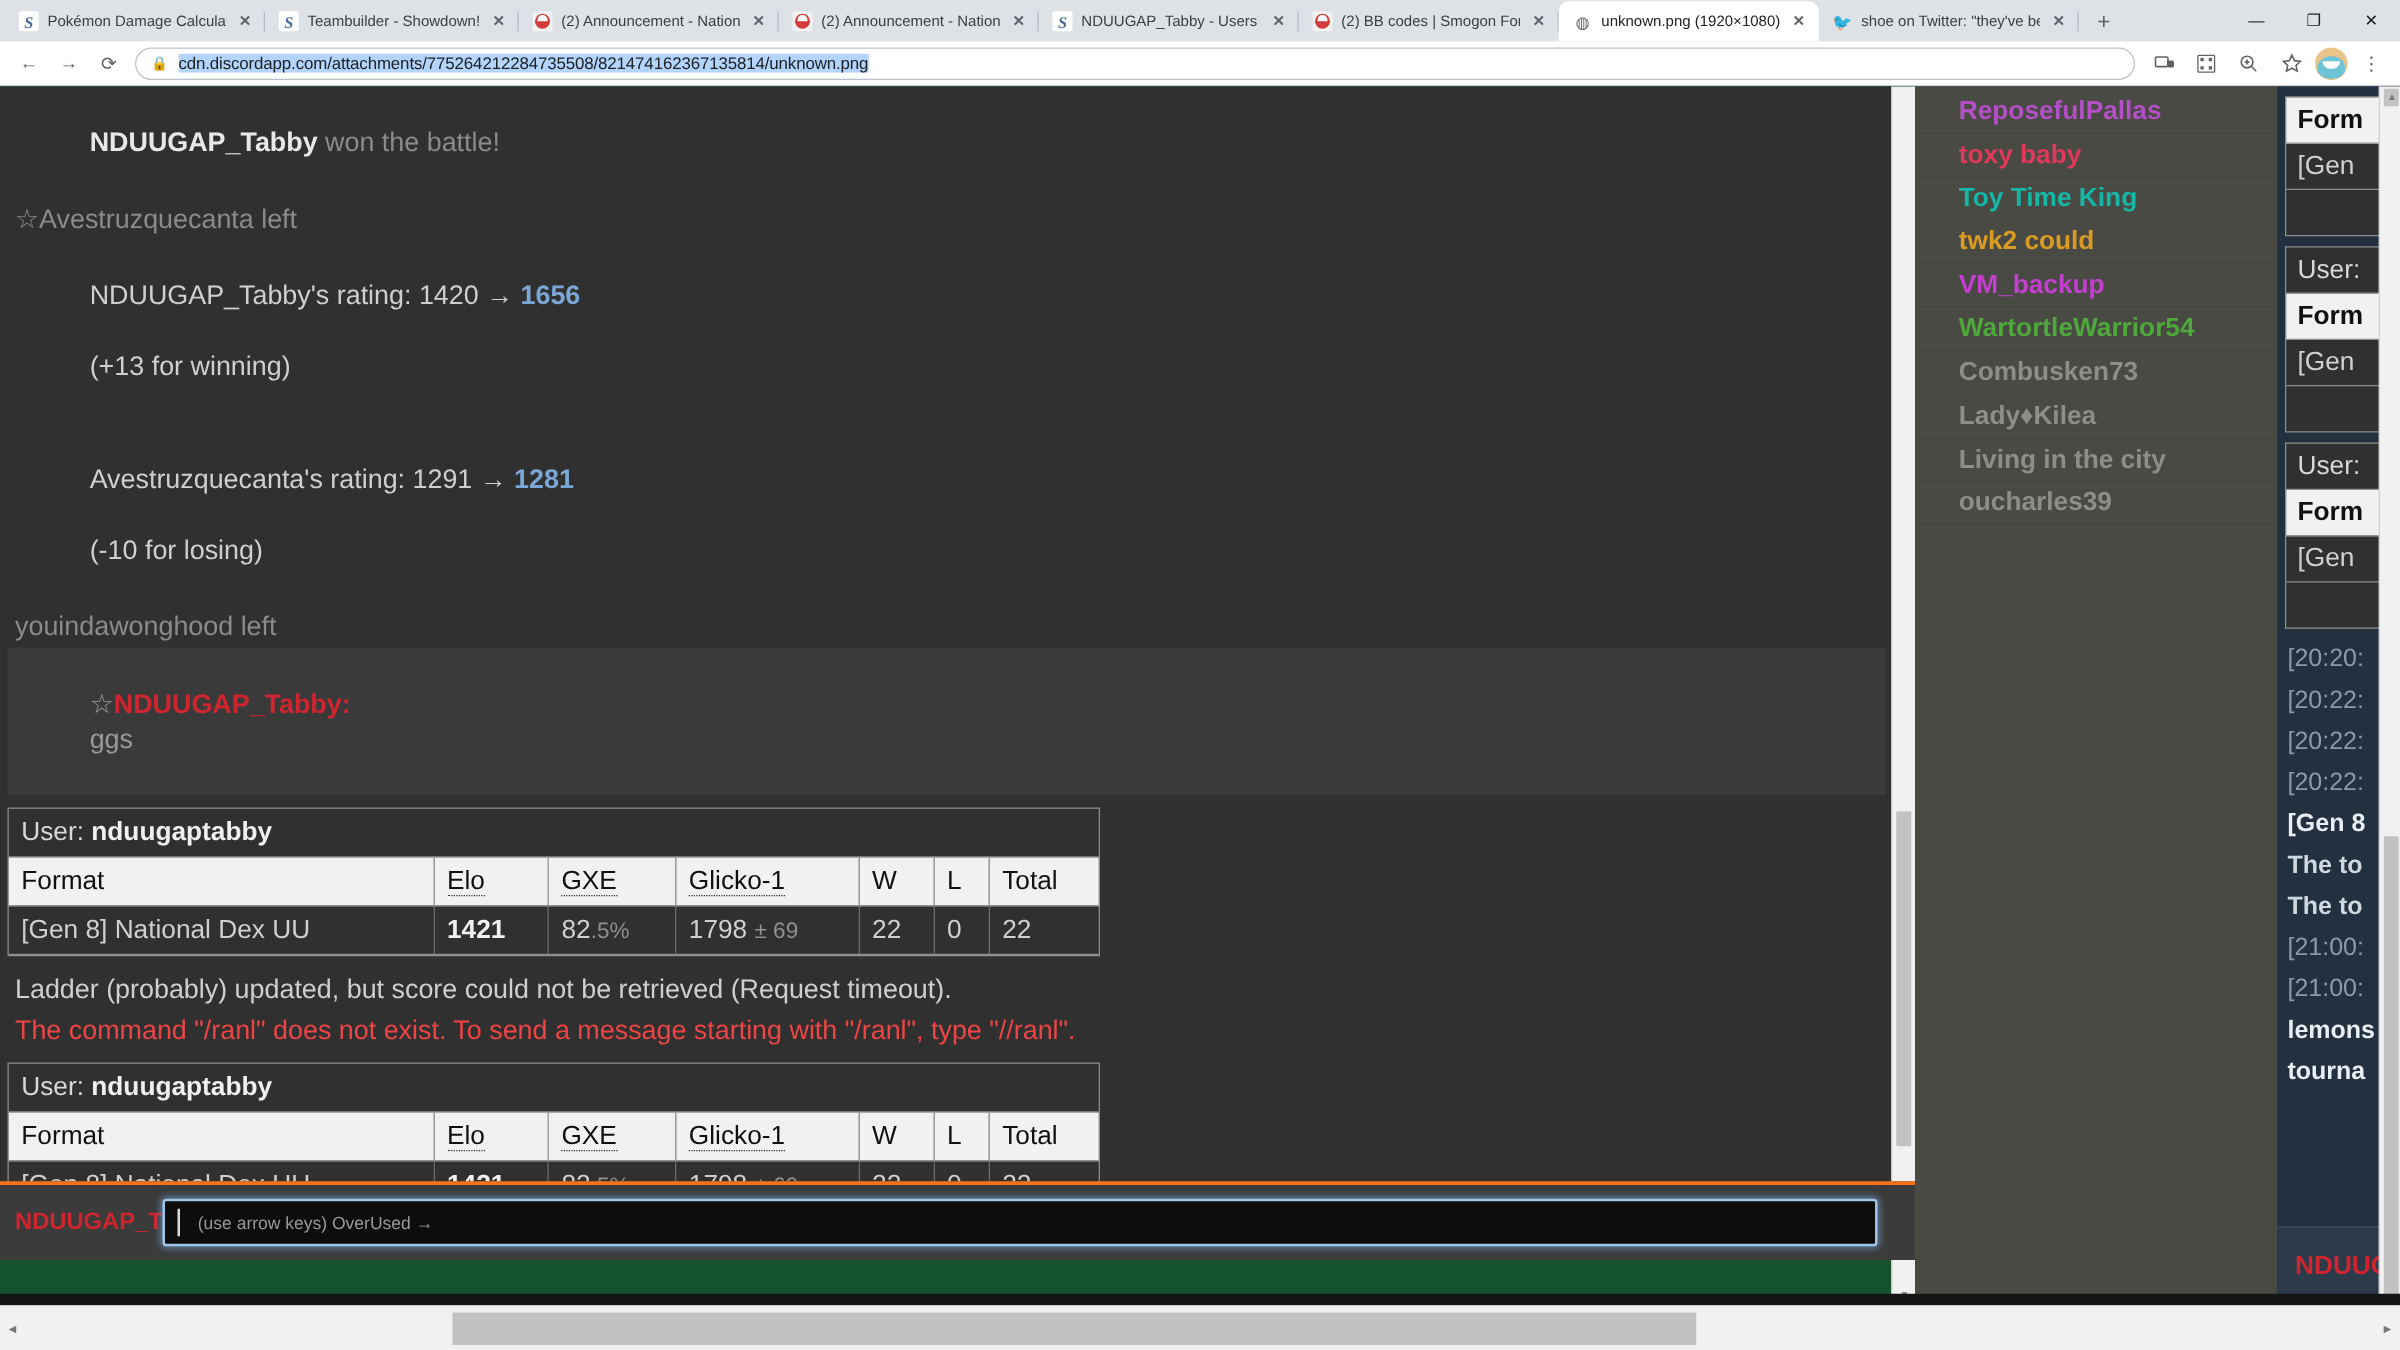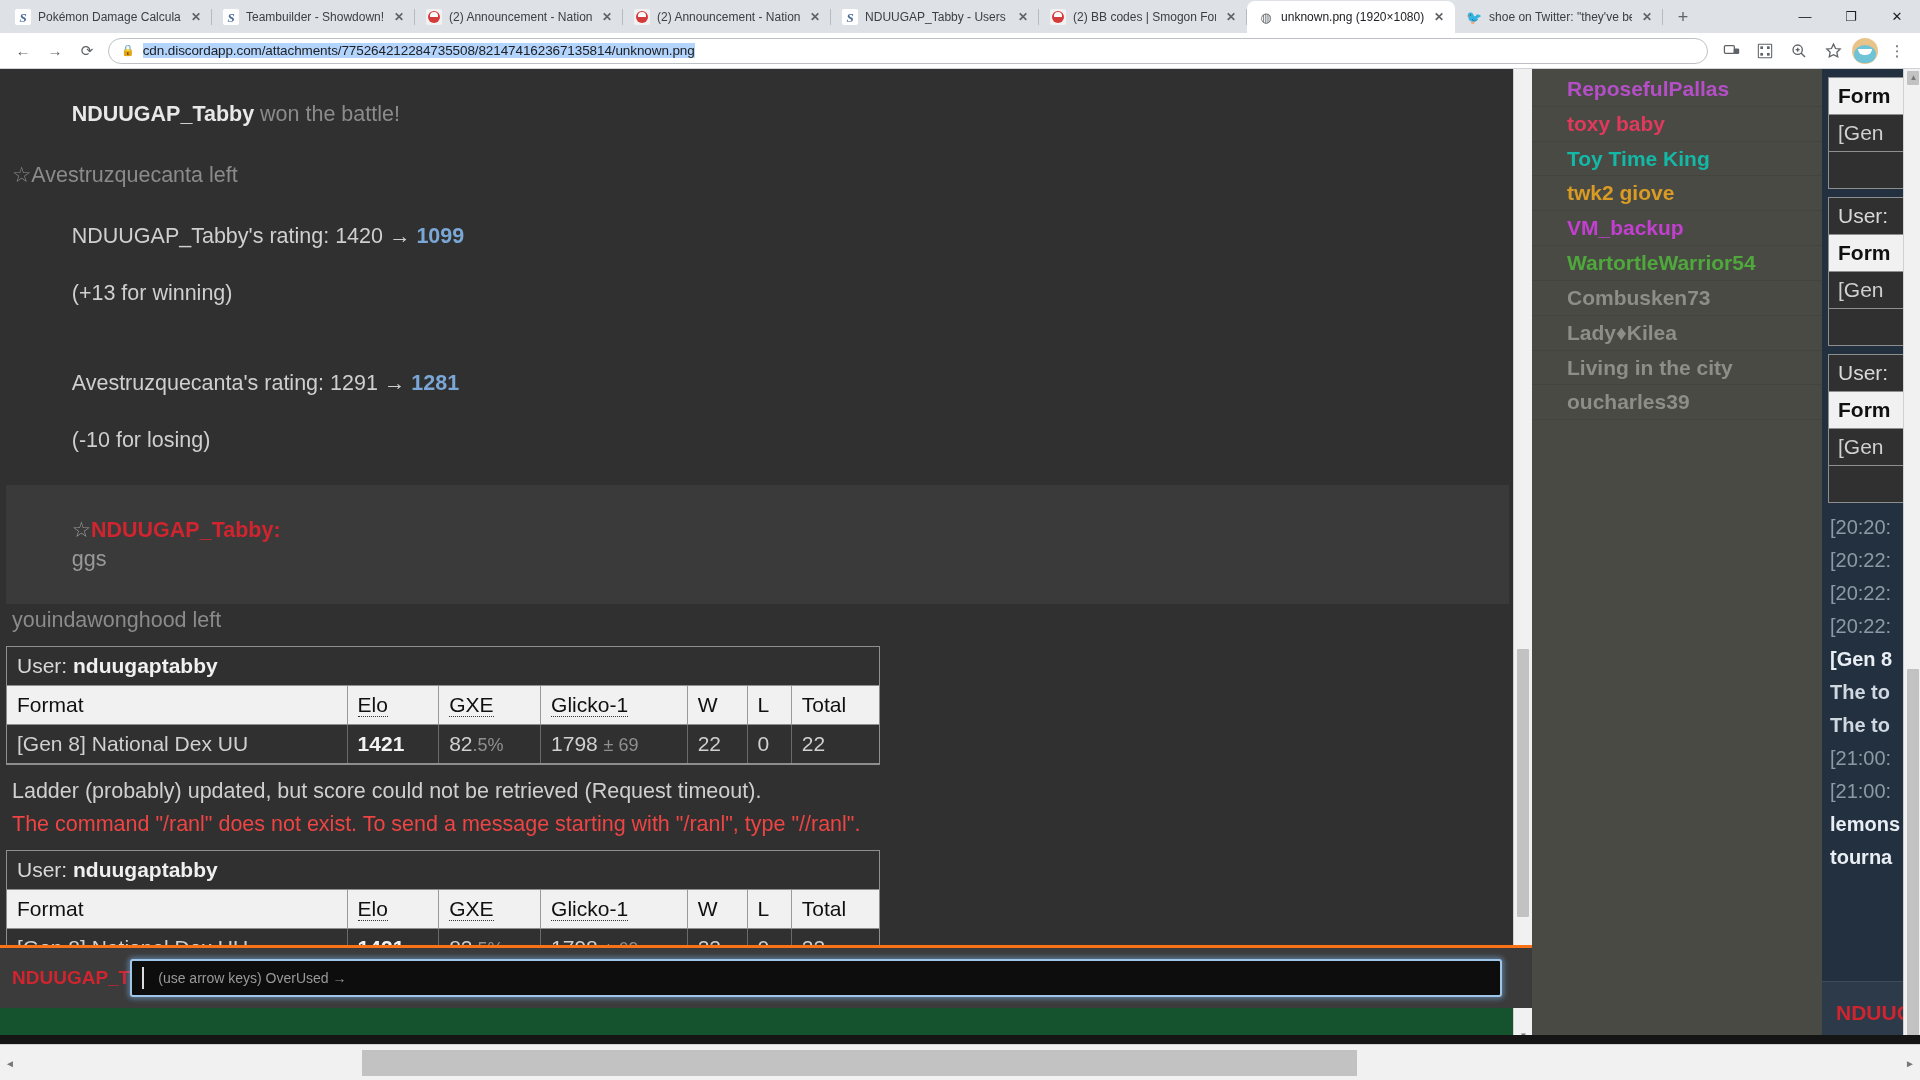--- a/index.html
+++ b/index.html
@@ -537,35 +537,35 @@
 
       <div class="chatlog">
 
         <div class="msg">
           <span class="name-bold">NDUUGAP_Tabby</span><span class="dim-inline" style="color:#8b8b8b"> won the battle!</span>
         </div>
 
         <div class="msg dim">☆Avestruzquecanta left</div>
 
         <div class="msg">
-          <span>NDUUGAP_Tabby's rating: 1420 → </span><span class="rating-new">1099</span><br>
+          <span>NDUUGAP_Tabby's rating: 1420 → </span><span class="rating-new">1656</span><br>
           <span>(+13 for winning)</span>
         </div>
 
         <div class="msg">
           <span>Avestruzquecanta's rating: 1291 → </span><span class="rating-new">1281</span><br>
           <span>(-10 for losing)</span>
         </div>
 
+        <div class="msg dim">youindawonghood left</div>
+
         <div class="msg hl">
           <span class="star">☆</span><span class="chatname-red">NDUUGAP_Tabby:</span>
           <span class="dim" style="color:#9a9a9a">ggs</span>
         </div>
-
-        <div class="msg dim">youindawonghood left</div>
 
         <div class="ladder">
           <div class="ladder-user">
             <span>User:</span>
             <b>nduugaptabby</b>
           </div>
           <table>
             <thead>
               <tr>
                 <th>Format</th>
@@ -639,21 +639,21 @@
           <span class="caret"></span>
           <span class="chatinput-text">(use arrow keys) OverUsed →</span>
         </div>
       </div>
     </div>
 
     <div class="userlist">
       <div class="user-row" style="color:#b44fc8">ReposefulPallas</div>
       <div class="user-row" style="color:#e0395c">toxy baby</div>
       <div class="user-row" style="color:#14b8a6">Toy Time King</div>
-      <div class="user-row" style="color:#d99b24">twk2 giove</div>
+      <div class="user-row" style="color:#d99b24">twk2 could</div>
       <div class="user-row" style="color:#c23fd0">VM_backup</div>
       <div class="user-row" style="color:#4fa83c">WartortleWarrior54</div>
       <div class="user-row" style="color:#8e8e88">Combusken73</div>
       <div class="user-row" style="color:#8e8e88">Lady♦Kilea</div>
       <div class="user-row" style="color:#8e8e88">Living in the city</div>
       <div class="user-row" style="color:#8e8e88">oucharles39</div>
     </div>
 
     <div class="room2">
       <div class="room2-inner">

